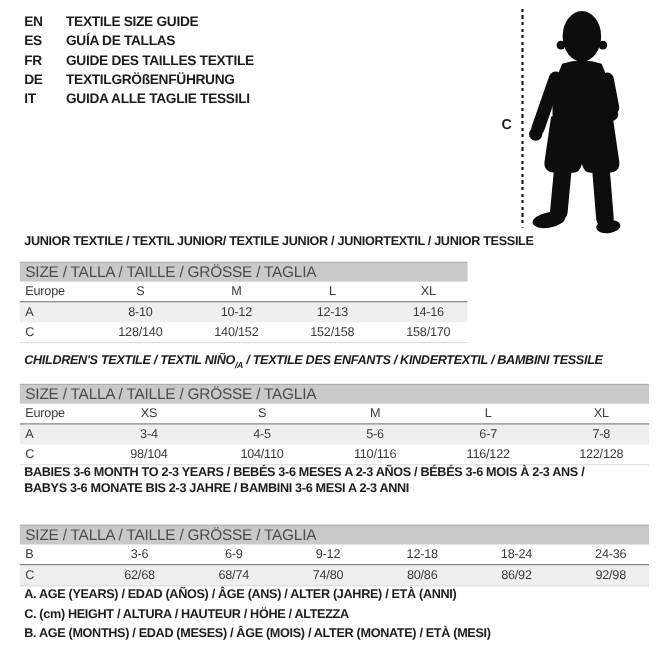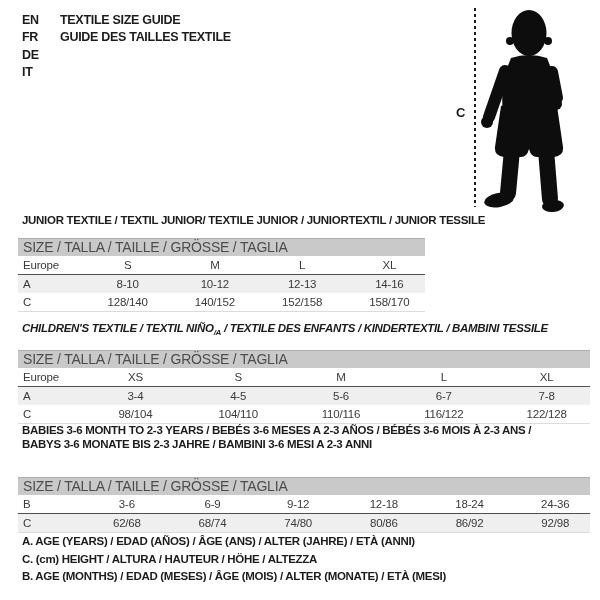--- a/index.html
+++ b/index.html
@@ -53,28 +53,34 @@
 <body>
 
 <div class="canvas">
 
   <div class="lang-list">
     <div class="lang-row">
       <span class="lang-code">EN</span>
       <span class="lang-label">TEXTILE SIZE GUIDE</span>
     </div>
     <div class="lang-row">
+      <span class="lang-code">ES</span>
+      <span class="lang-label">GUÍA DE TALLAS</span>
+    </div>
+    <div class="lang-row">
       <span class="lang-code">FR</span>
       <span class="lang-label">GUIDE DES TAILLES TEXTILE</span>
     </div>
     <div class="lang-row">
       <span class="lang-code">DE</span>
+      <span class="lang-label">TEXTILGRÖßENFÜHRUNG</span>
     </div>
     <div class="lang-row">
       <span class="lang-code">IT</span>
+      <span class="lang-label">GUIDA ALLE TAGLIE TESSILI</span>
     </div>
   </div>
 
   <div class="measure-line"></div>
   <div class="measure-label">C</div>
   <svg class="baby-svg" viewBox="440 0 160 230" aria-hidden="true">
     <g fill="#0d0d0d" stroke="none">
       <ellipse cx="529" cy="33" rx="17.5" ry="23"></ellipse>
       <circle cx="510" cy="41" r="4"></circle>
       <circle cx="548" cy="41" r="4"></circle>

